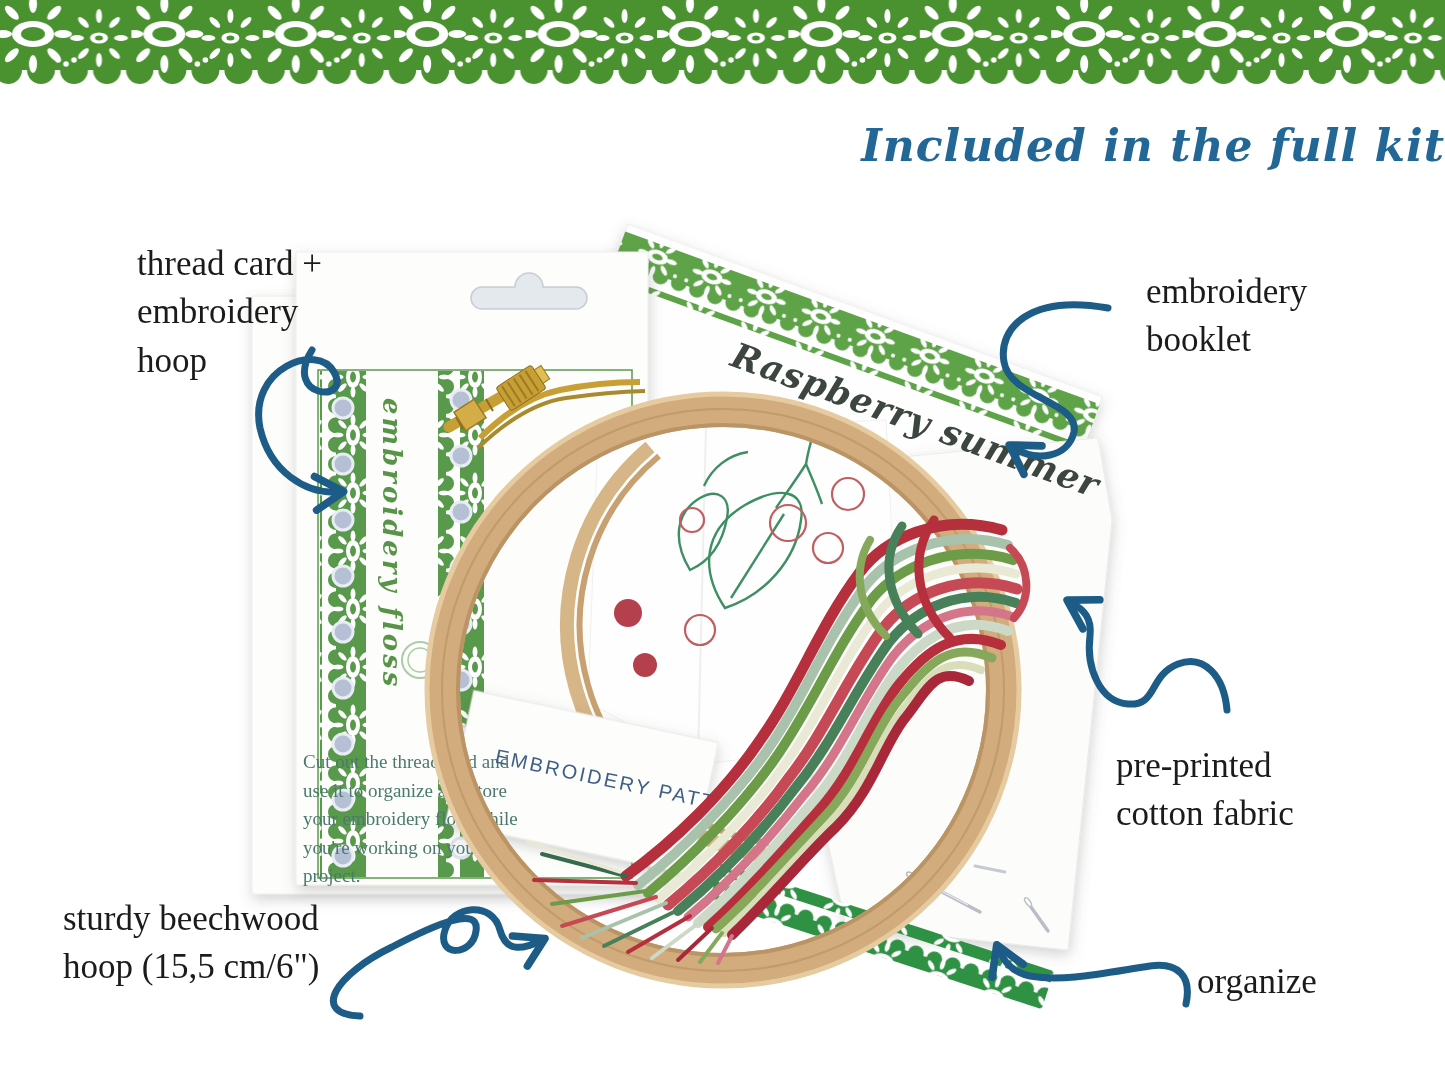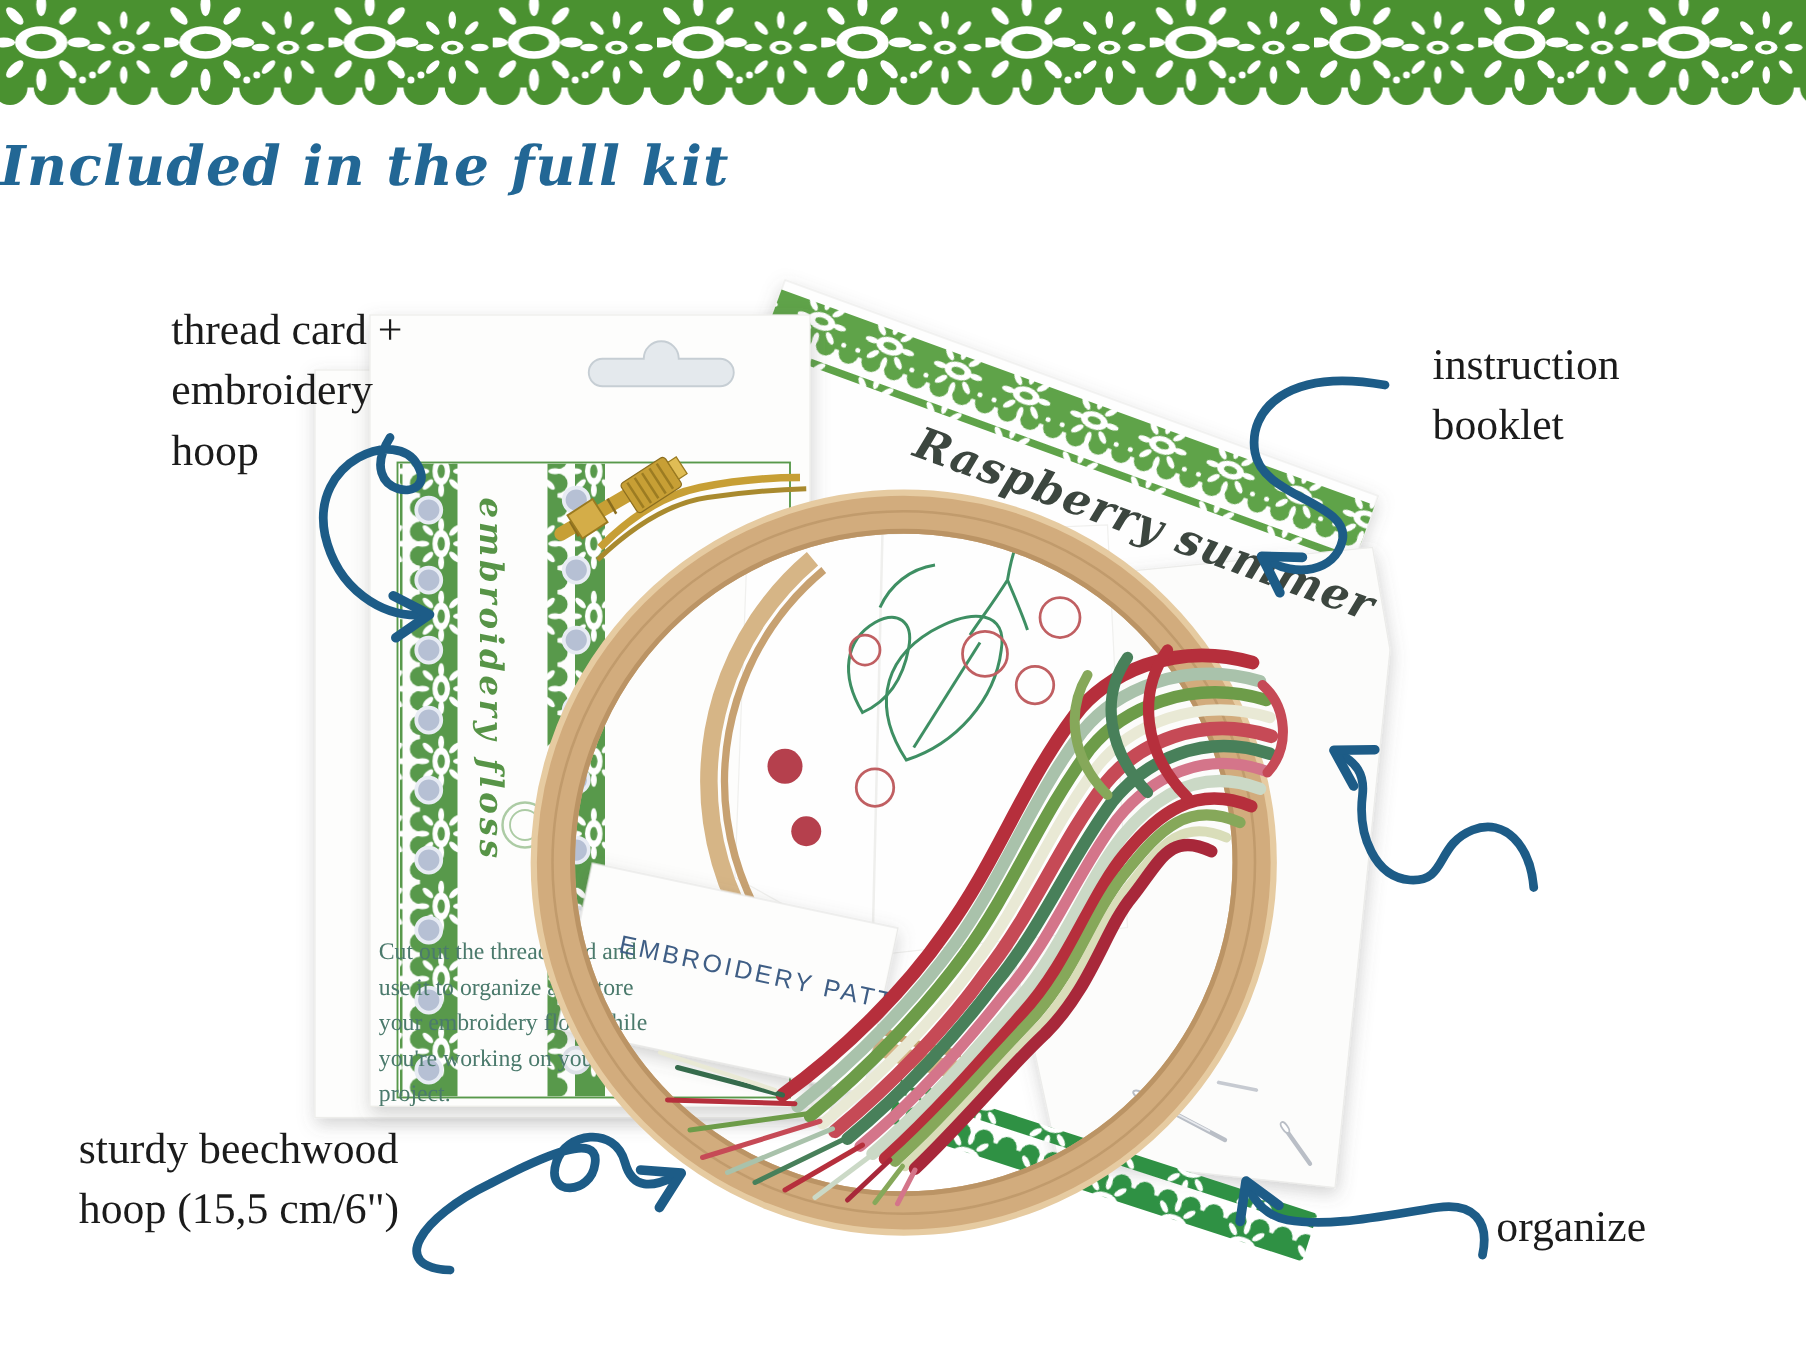--- a/index.html
+++ b/index.html
@@ -11,21 +11,21 @@
   .booklet-title{left:740px;top:334px;transform:rotate(20deg);transform-origin:0 0;
       font-family:"DejaVu Serif",serif;font-style:italic;font-weight:700;font-size:35px;
       color:#3c463f;letter-spacing:1px;white-space:nowrap;}
   .card-script{left:377px;top:398px;height:340px;writing-mode:vertical-rl;
       font-family:"DejaVu Serif",serif;font-style:italic;font-weight:600;font-size:26px;
       color:#579447;letter-spacing:3px;white-space:nowrap;}
   .card-note{left:303px;top:748px;width:236px;font-size:19px;line-height:1.5;color:#4b7a6c;}
   .pattern-caption{left:498px;top:745px;transform:rotate(12deg);transform-origin:0 0;
       font-family:"Liberation Sans",sans-serif;font-size:20px;letter-spacing:2.5px;
       color:#3f5e85;white-space:nowrap;}
-  .kit-title{position:absolute;z-index:4;top:108px;left:0;width:100%;text-align:left;
+  .kit-title{position:absolute;z-index:4;top:120px;left:0;width:100%;text-align:right;
       font-family:"DejaVu Serif",serif;font-style:italic;font-weight:700;font-size:44px;
       color:#226795;letter-spacing:1px;}
   .callout{position:absolute;z-index:4;font-size:35px;line-height:1.38;color:#1b1b1b;}
   .co-thread{left:137px;top:240px;width:235px;}
   .co-booklet{left:1146px;top:268px;width:250px;}
   .co-fabric{left:1116px;top:742px;width:245px;}
   .co-hoop{left:63px;top:895px;width:312px;}
   .co-needles{left:1197px;top:958px;width:220px;}
 </style>
 </head>
@@ -329,16 +329,17 @@
       <path d="M 1108,308 C 1030,294 998,328 1004,362 C 1010,398 1080,402 1074,432 C 1068,458 1036,462 1014,448" marker-end="url(#ah)"></path>
       <path d="M 1227,710 C 1224,676 1204,654 1178,664 C 1148,676 1158,706 1128,704 C 1100,702 1086,668 1090,636 C 1092,618 1084,610 1072,603" marker-end="url(#ah)"></path>
       <path d="M 360,1016 C 310,1014 336,974 392,947 C 436,924 480,905 476,931 C 473,956 436,958 445,930 C 452,906 492,900 500,930 C 506,952 522,950 540,941" marker-end="url(#ah)"></path>
       <path d="M 1186,1004 C 1192,976 1178,962 1150,966 C 1104,973 1064,982 1030,976 C 1014,973 1004,962 999,950" marker-end="url(#ah)"></path>
     </g>
   </svg>
 
   <div class="kit-title">Included in the full kit</div>
 
   <div class="callout co-thread">thread card + embroidery hoop</div>
-  <div class="callout co-booklet">instruction booklet</div>
+  <div class="callout co-booklet">embroidery booklet</div>
+  <div class="callout co-fabric">pre-printed cotton fabric</div>
   <div class="callout co-hoop">sturdy beechwood hoop (15,5 cm/6")</div>
   <div class="callout co-needles">organize</div>
 </div>
 
 </body></html>

